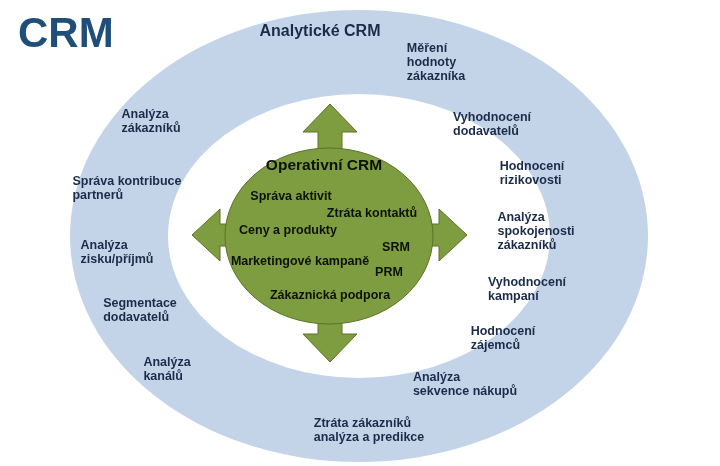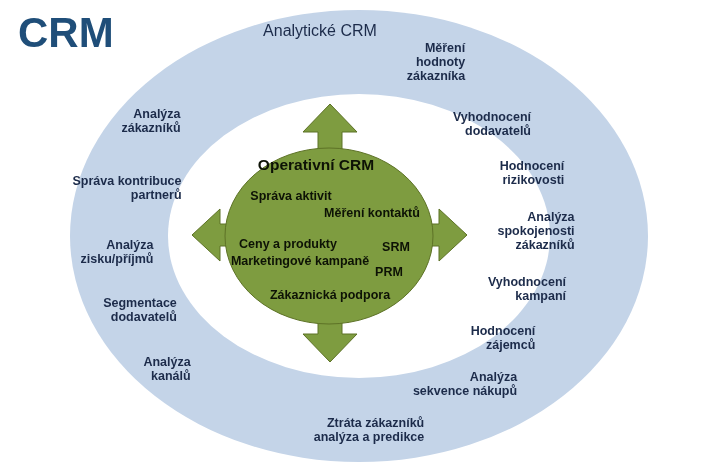--- a/index.html
+++ b/index.html
@@ -19,29 +19,29 @@
   .ring-outer{fill:var(--ring-blue);}
   .ring-inner{fill:#ffffff;}
   .arrow{fill:var(--olive);stroke:var(--olive-dark);stroke-width:1;}
   .core{fill:var(--olive);stroke:var(--olive-dark);stroke-width:1;}
   .logo{
     position:absolute;left:18px;top:12px;margin:0;
     font-size:42px;font-weight:bold;color:var(--navy);line-height:1;
   }
   .ring-title{
     position:absolute;left:320px;top:31px;transform:translate(-50%,-50%);
-    font-size:16px;font-weight:normal;color:var(--text-dark);white-space:nowrap;
+    font-size:16px;font-weight:bold;color:var(--text-dark);white-space:nowrap;
   }
   .label{
     position:absolute;transform:translate(-50%,-50%);
     font-size:12.5px;font-weight:bold;color:var(--text-dark);
-    text-align:right;white-space:pre-line;line-height:1.12;
+    text-align:left;white-space:pre-line;line-height:1.12;
   }
   .core-title{
-    position:absolute;left:316px;top:165px;transform:translate(-50%,-50%);
+    position:absolute;left:324px;top:165px;transform:translate(-50%,-50%);
     font-size:15.5px;font-weight:bold;color:var(--core-text);white-space:nowrap;
   }
   .core-item{
     position:absolute;transform:translate(-50%,-50%);
     font-size:12.5px;font-weight:bold;color:var(--core-text);
     text-align:right;white-space:nowrap;line-height:1.1;
   }
 </style>
 </head>
 <body>
@@ -85,20 +85,20 @@
 rizikovosti</div>
   <div class="label" style="left:492px;top:124px">Vyhodnocení
 dodavatelů</div>
   <div class="label" style="left:436px;top:62px">Měření
 hodnoty
 zákazníka</div>
 
   <div class="core-title">Operativní CRM</div>
 
   <div class="core-item" style="left:291px;top:197px">Správa aktivit</div>
-  <div class="core-item" style="left:372px;top:214px">Měření kontaktů</div>
-  <div class="core-item" style="left:288px;top:245px">Ceny a produkty</div>
+  <div class="core-item" style="left:372px;top:214px">Ztráta kontaktů</div>
+  <div class="core-item" style="left:288px;top:231px">Ceny a produkty</div>
   <div class="core-item" style="left:396px;top:248px">SRM</div>
   <div class="core-item" style="left:300px;top:262px">Marketingové kampaně</div>
   <div class="core-item" style="left:389px;top:273px">PRM</div>
   <div class="core-item" style="left:330px;top:296px">Zákaznická podpora</div>
 
 </div>
 
 </body></html>

